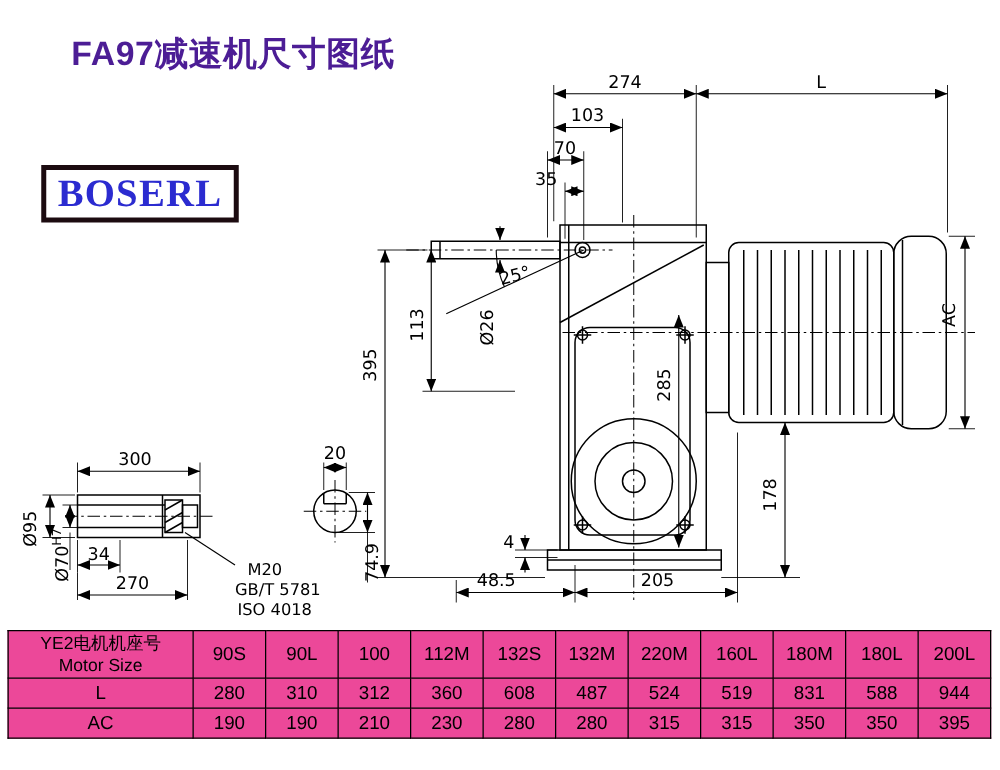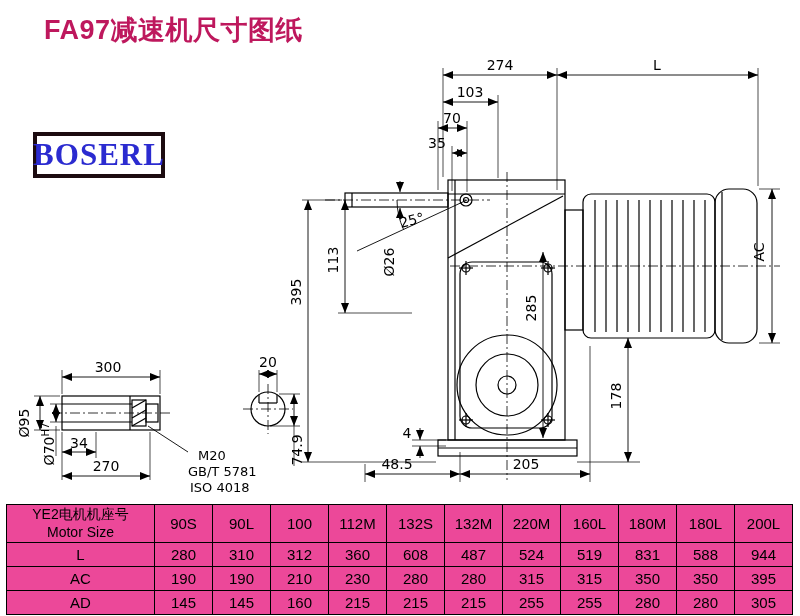--- a/index.html
+++ b/index.html
@@ -2,24 +2,24 @@
 <html><head>
 <meta charset="utf-8">
 <style>
   * { box-sizing: border-box; }
   html, body { margin: 0; padding: 0; }
   body { width: 800px; height: 616px; background: #fff; font-family: "Liberation Sans", sans-serif; }
   .page { position: relative; width: 800px; height: 616px; background: #fff; overflow: hidden; }
 
   .drawing { position: absolute; left: 0; top: 0; width: 800px; height: 505px; }
 
-  .title { position: absolute; left: 44px; top: 12px; margin: 0; font-size: 27px; font-weight: bold;
-           color: #be185d; letter-spacing: 0.5px; font-family: "Liberation Sans", sans-serif; }
-
-  .logo { position: absolute; left: 33px; top: 132px; width: 132px; height: 46px;
+  .title { position: absolute; left: 44px; top: 12px; margin: 13px; font-size: 27px; font-weight: bold;
+           color: #4c1d95; letter-spacing: 0.5px; font-family: "Liberation Sans", sans-serif; }
+
+  .logo { position: absolute; left: 33px; top: 132px; width: 158px; height: 46px;
           border: 4px solid #1c0b10; background: #fff;
           display: flex; align-items: center; justify-content: center; }
   .logo span { font-family: "Liberation Serif", serif; font-size: 31px; font-weight: bold;
                color: #2b2bd0; letter-spacing: 1px; }
 
   .spec { position: absolute; left: 6px; top: 504px; border-collapse: collapse; table-layout: fixed; background: #ec4899; }
   .spec td { border: 1px solid #000; text-align: center; vertical-align: middle; font-size: 15px;
              color: #000; padding: 0; height: 24px; font-family: "Liberation Sans", sans-serif; }
   .spec tr.hdr td { height: 38px; }
   .spec td.c0 div { line-height: 1.25; font-size: 14px; }
@@ -331,30 +331,16 @@
       <td>210</td>
       <td>230</td>
       <td>280</td>
       <td>280</td>
       <td>315</td>
       <td>315</td>
       <td>350</td>
       <td>350</td>
       <td>395</td>
     </tr>
-    <tr>
-      <td class="c0">AD</td>
-      <td>145</td>
-      <td>145</td>
-      <td>160</td>
-      <td>215</td>
-      <td>215</td>
-      <td>215</td>
-      <td>255</td>
-      <td>255</td>
-      <td>280</td>
-      <td>280</td>
-      <td>305</td>
-    </tr>
   </tbody>
     </table>
 
 </div>
 
 </body></html>

